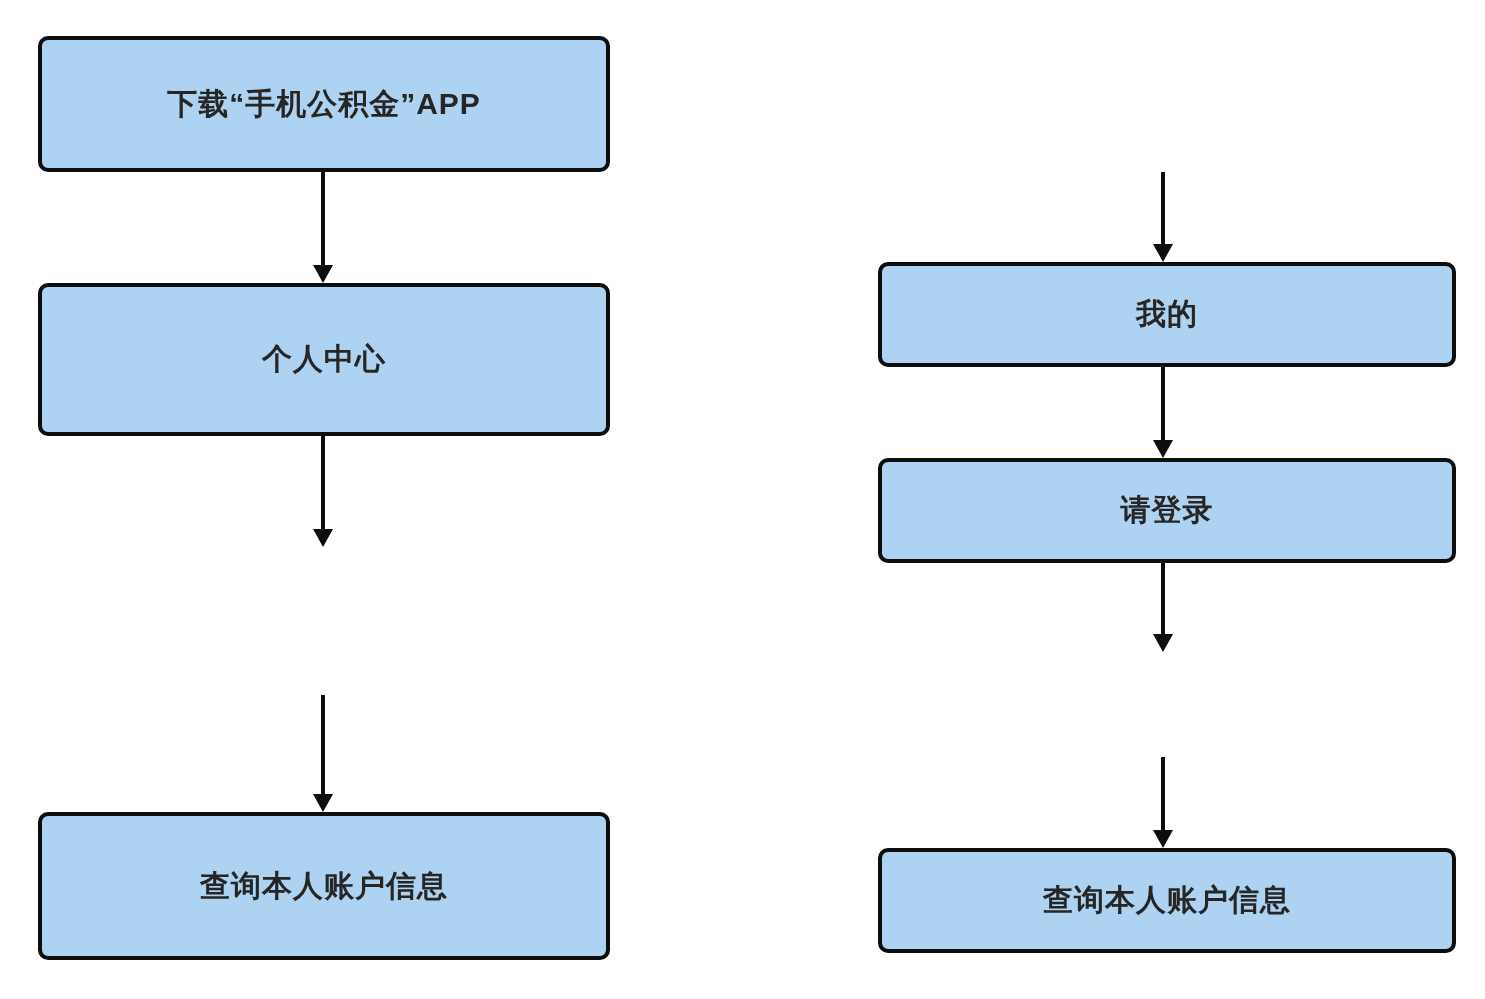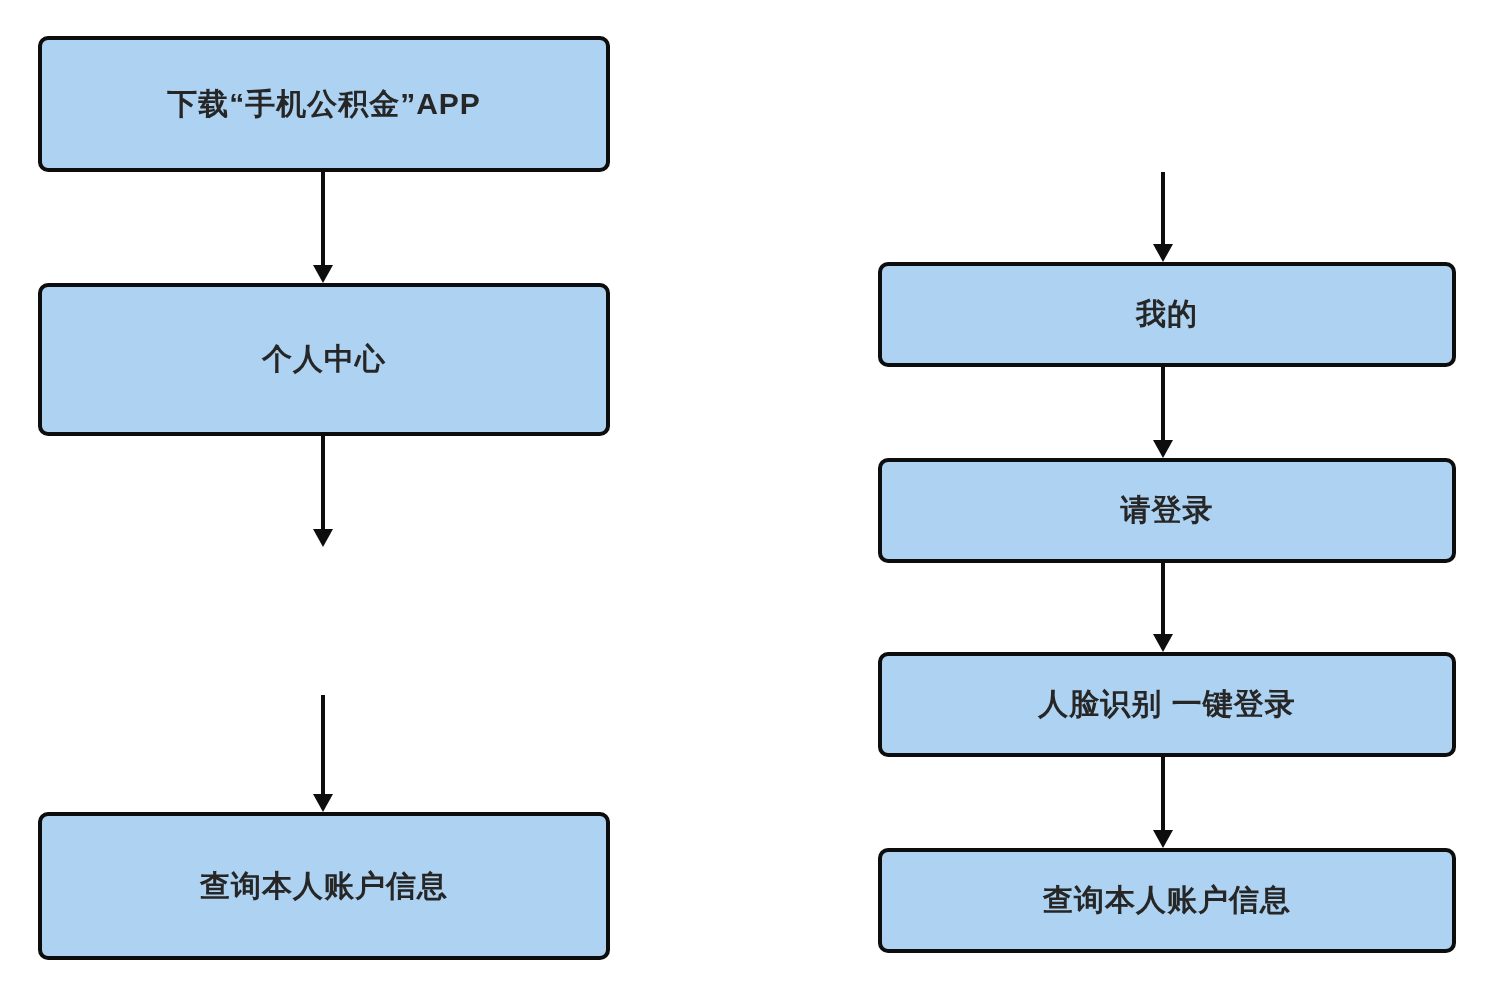--- a/index.html
+++ b/index.html
@@ -111,23 +111,20 @@
 
   <div class="node" style="left:878px; top:458px; width:578px; height:105px;justify-content:center;">
     <span class="node-label">请登录</span>
   </div>
 
   <div class="arrow" style="left:1163px; top:563px; height:89px;">
     <span class="shaft"></span>
     <span class="head"></span>
   </div>
 
-  <div class="node" style="left:878px; top:652px; width:578px; height:105px;">
-    <span class="node-label">人脸识别 一键登录</span>
-  </div>
 
   <div class="arrow" style="left:1163px; top:757px; height:91px;">
     <span class="shaft"></span>
     <span class="head"></span>
   </div>
 
   <div class="node" style="left:878px; top:848px; width:578px; height:105px;">
     <span class="node-label">查询本人账户信息</span>
   </div>
 

